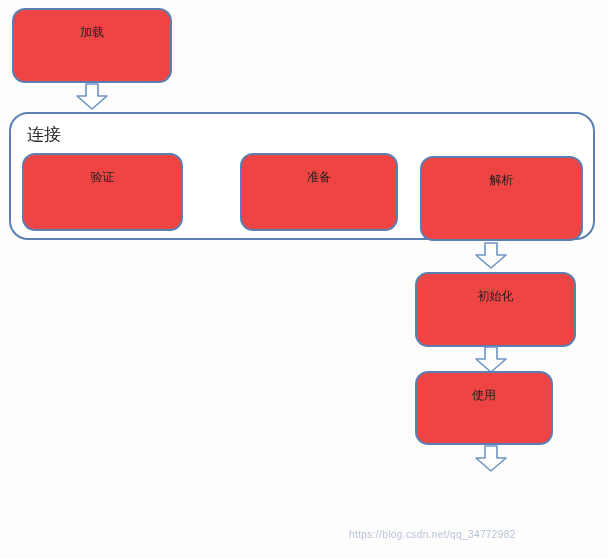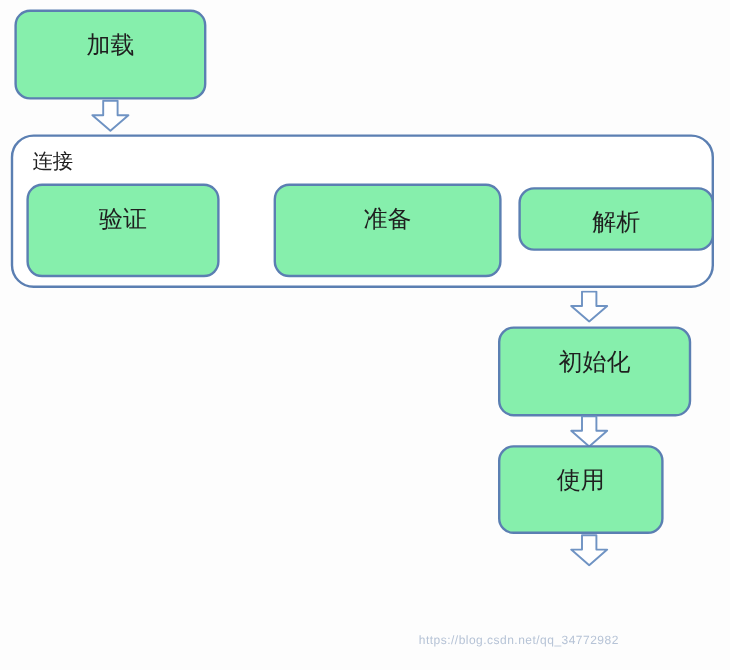--- a/index.html
+++ b/index.html
@@ -9,23 +9,23 @@
     font-family:"Liberation Sans","DejaVu Sans",sans-serif;
     overflow:hidden;
   }
   #stage { position:relative; width:608px; height:558px; }
 
   .box {
     position:absolute;
     box-sizing:border-box;
     border:2px solid #5b7fb2;
     border-radius:13px;
-    background:#86efac;
+    background:#ef4444;
     text-align:center;
-    font-size:20px;
+    font-size:12px;
     color:#1f1f1f;
     padding-top:14px;
   }
   .container-box {
     position:absolute;
     box-sizing:border-box;
     border:2px solid #5b7fb2;
     border-radius:19px;
     background:#ffffff;
   }
@@ -62,25 +62,25 @@
   </span>
 
   <div class="container-box" style="left:9px; top:112px; width:586px; height:128px;">
     <span class="container-label">连接</span>
   </div>
 
   <div class="box" style="left:22px; top:153px; width:161px; height:78px;">
     <span>验证</span>
   </div>
 
-  <div class="box" style="left:228px; top:153px; width:190px; height:78px;">
+  <div class="box" style="left:240px; top:153px; width:158px; height:78px;">
     <span>准备</span>
   </div>
 
-  <div class="box" style="left:432px; top:156px; width:163px; height:53px;">
+  <div class="box" style="left:420px; top:156px; width:163px; height:85px;">
     <span>解析</span>
   </div>
 
   <span class="arrow" style="left:472px; top:242px;">
     <svg width="38" height="27" viewBox="0 0 38 27">
       <path d="M13 1 H25 V13 H34 L19 26 L4 13 H13 Z" fill="#ffffff" stroke="#6f93c3" stroke-width="1.6" stroke-linejoin="round"></path>
     </svg>
   </span>
 
   <div class="box" style="left:415px; top:272px; width:161px; height:75px;">

